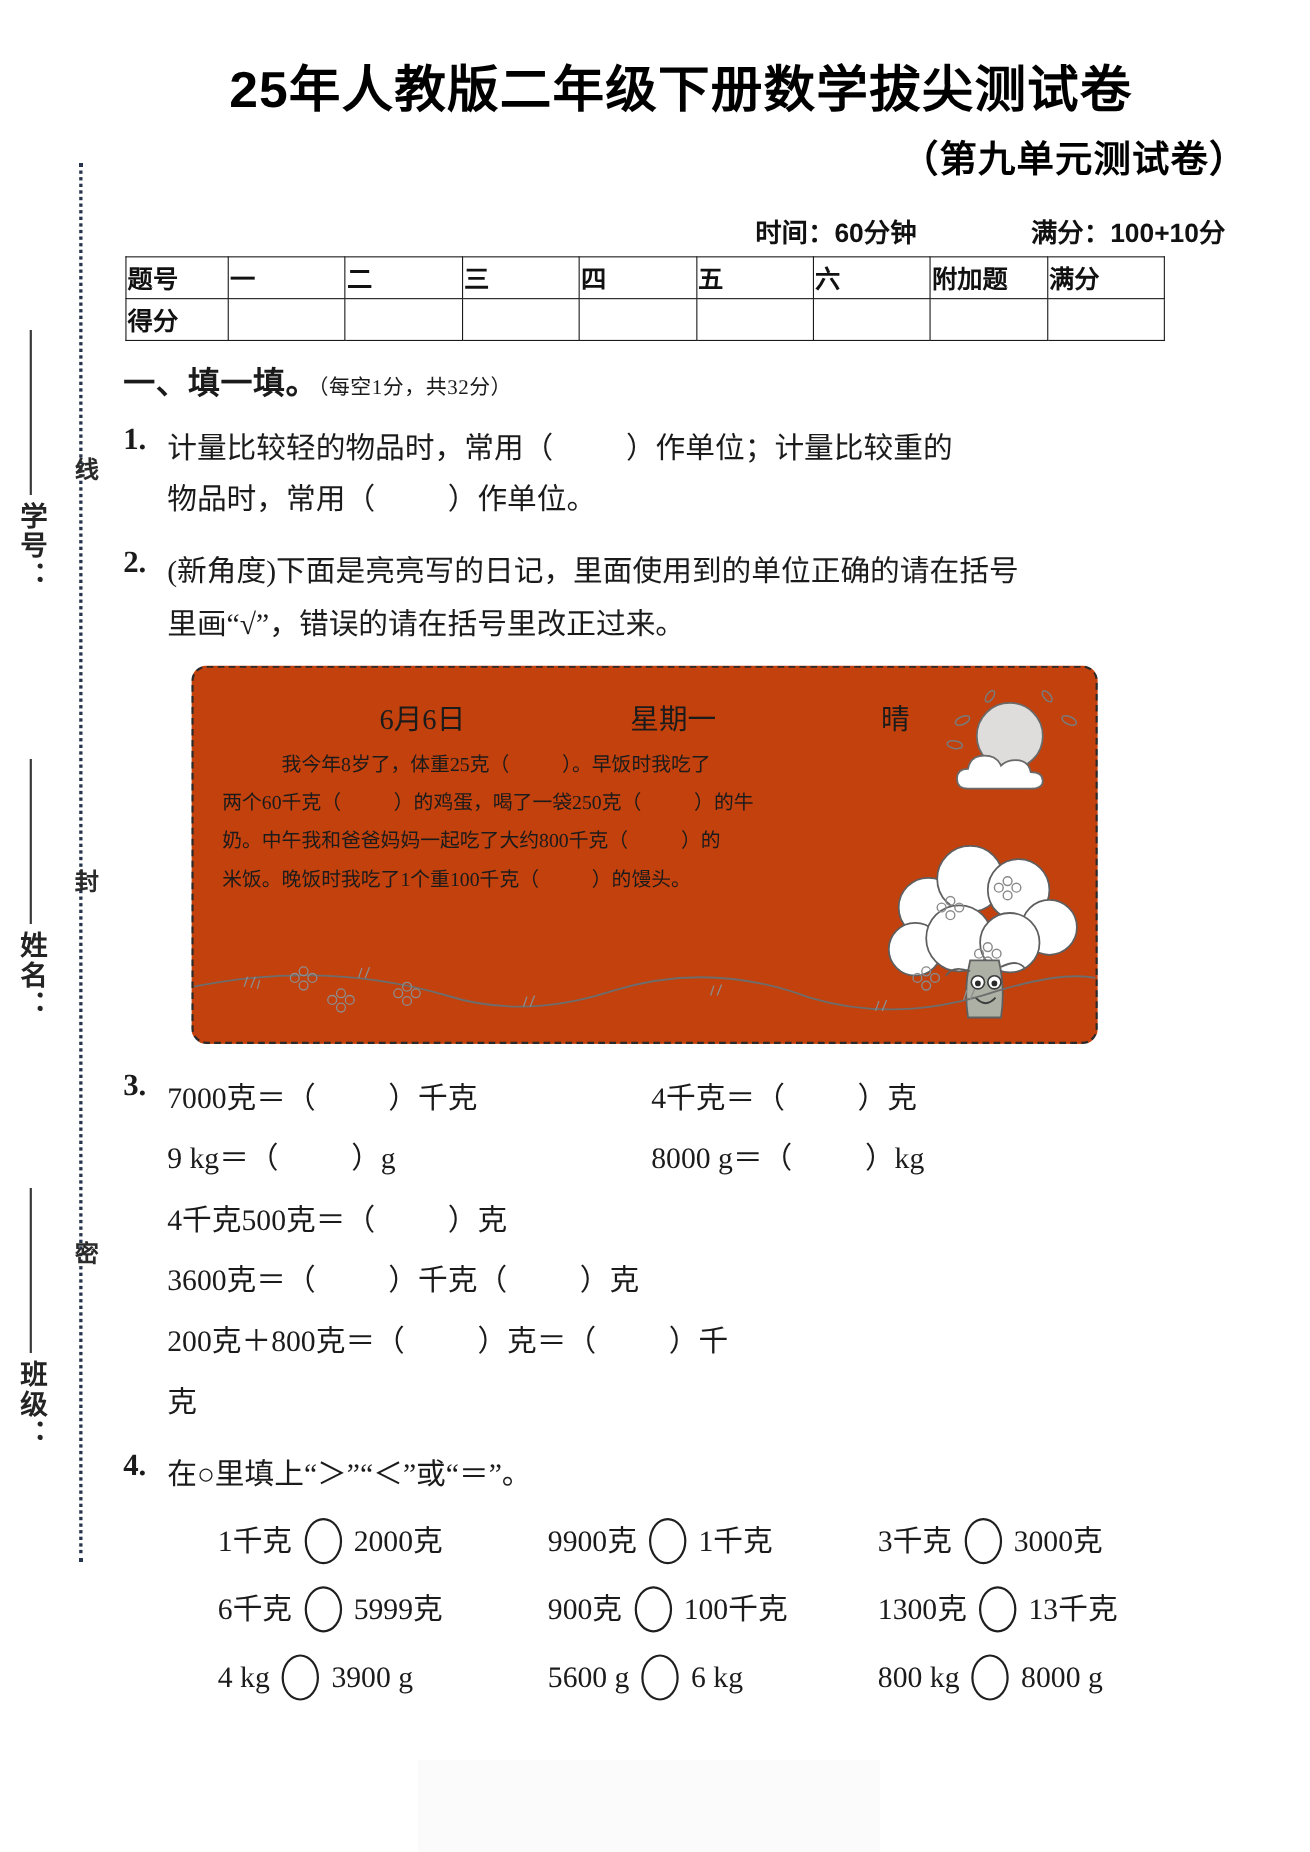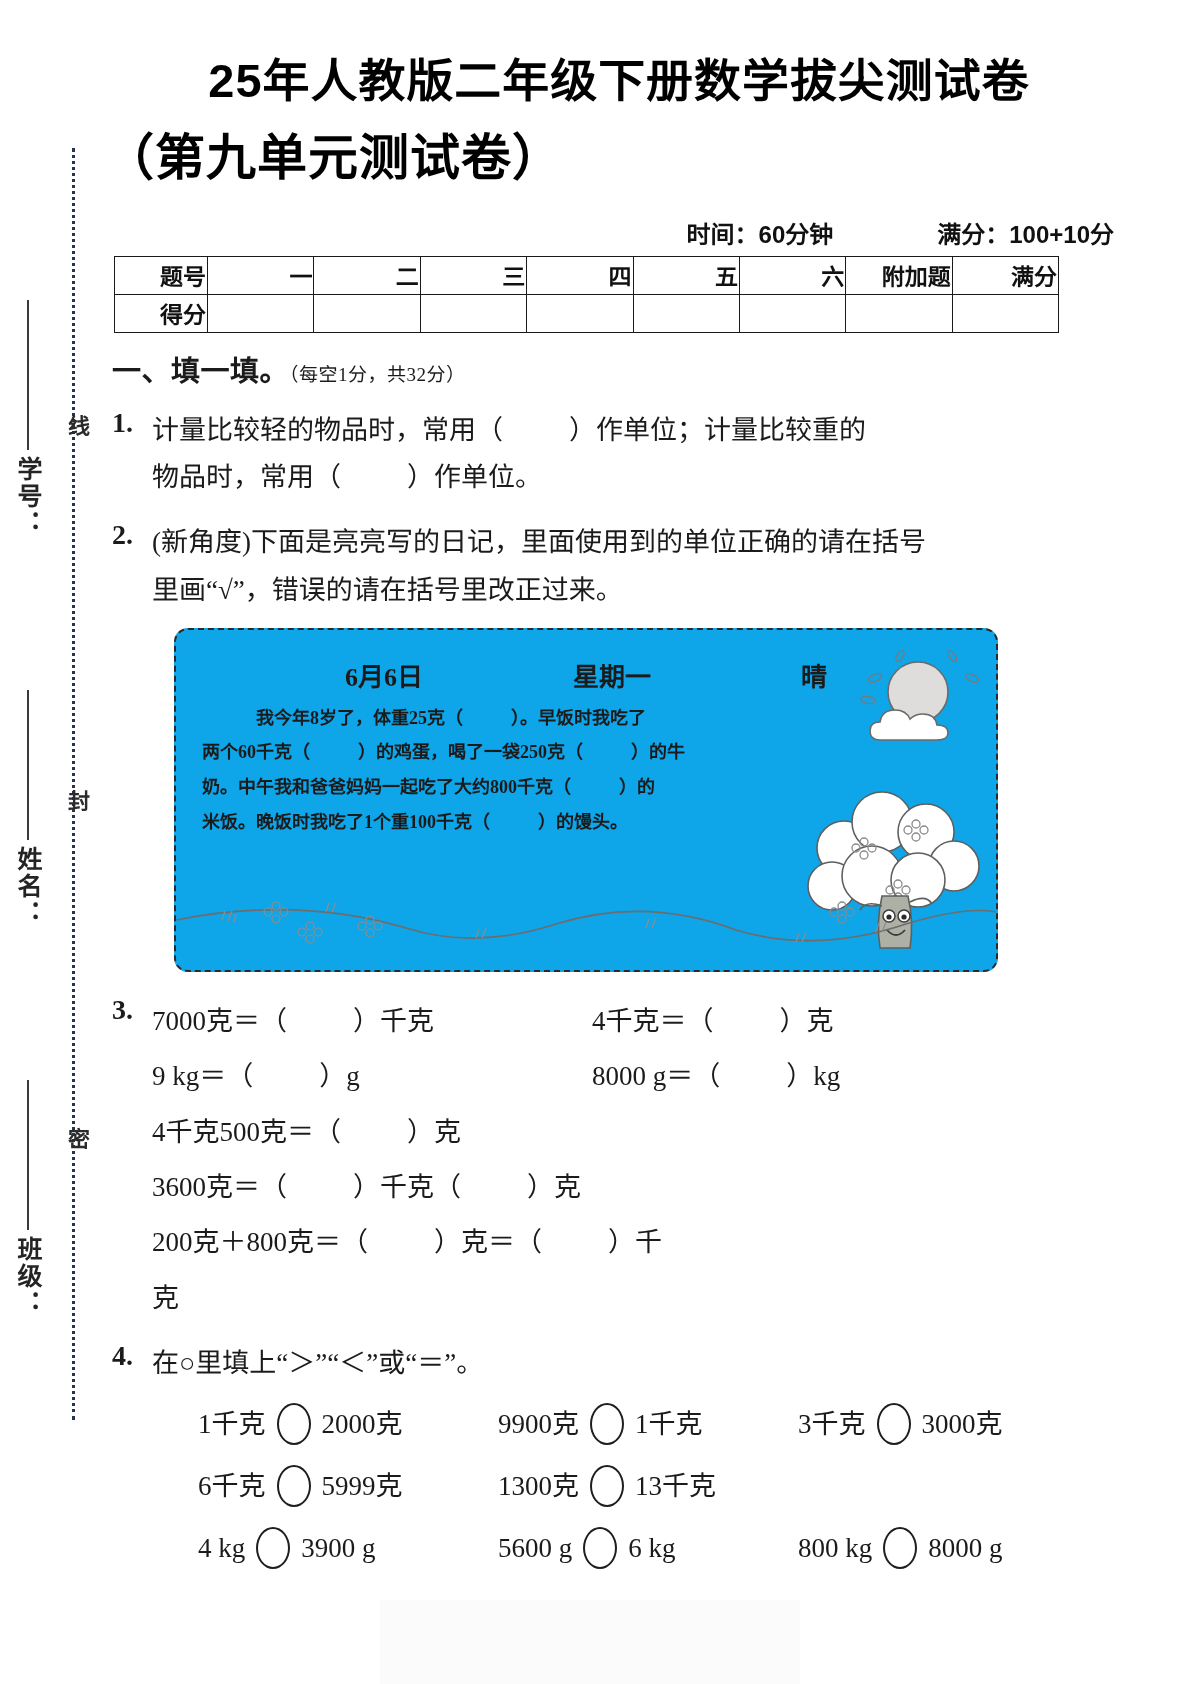--- a/index.html
+++ b/index.html
@@ -57,45 +57,45 @@
     font-family:"Liberation Sans","DejaVu Sans",sans-serif;
     font-weight:900;
     font-size:46px;
     letter-spacing:1px;
     line-height:1.28;
     color:#000;
     transform:scaleX(1.02);
   }
   .title-sub{
     margin:6px 0 0 0;
-    text-align:left;
+    text-align:right;
     font-family:"Liberation Sans","DejaVu Sans",sans-serif;
     font-weight:900;
-    font-size:50px;
+    font-size:34px;
     letter-spacing:1px;
     color:#000;
   }
 
   .meta-row{
     margin:26px 20px 6px 0;
     display:flex;justify-content:flex-end;gap:104px;
     font-family:"Liberation Sans","DejaVu Sans",sans-serif;
     font-weight:700;font-size:24px;color:#111;
   }
 
   table.score{
     border-collapse:collapse;
     margin:4px 0 0 10px;
     width:945px;
     table-layout:fixed;
   }
   table.score td{
     border:1.6px solid #1a1a1a;
     height:35px;
-    text-align:right;
+    text-align:left;
     vertical-align:middle;
     font-family:"Liberation Sans","DejaVu Sans",sans-serif;
     font-weight:700;
     font-size:23px;
     color:#111;
   }
   table.score td.hdr{width:90px;}
 
   
   .qbody{margin:14px 0 0 8px;width:960px;}
@@ -117,22 +117,21 @@
   .blank-s{display:inline-block;min-width:48px;}
 
   
   .diary{
     position:relative;
     margin:14px 0 0 62px;
     width:820px;height:340px;
     border:2.5px dashed #2a2a2a;
     border-radius:14px;
     overflow:hidden;
-    background:#0ea5e9;
-    font-weight:bold;
+    background:#c2410c;
   }
   .diary-head{
     display:flex;justify-content:center;gap:150px;
     padding-top:26px;
     font-size:26px;
   }
   .diary-lines{
     padding:8px 30px 0 26px;
     font-size:18px;line-height:1.92;
   }
@@ -408,20 +407,25 @@
               </div>
             </div>
 
             <div class="cmp-row">
               <div class="cmp-item">
                 <span>6千克</span>
                   <span class="circle"></span>
                   <span>5999克</span>
               </div>
               <div class="cmp-item">
+                <span>900克</span>
+                  <span class="circle"></span>
+                  <span>100千克</span>
+              </div>
+              <div class="cmp-item">
                 <span>1300克</span>
                   <span class="circle"></span>
                   <span>13千克</span>
               </div>
             </div>
 
             <div class="cmp-row">
               <div class="cmp-item">
                 <span>4 kg</span>
                   <span class="circle"></span>

